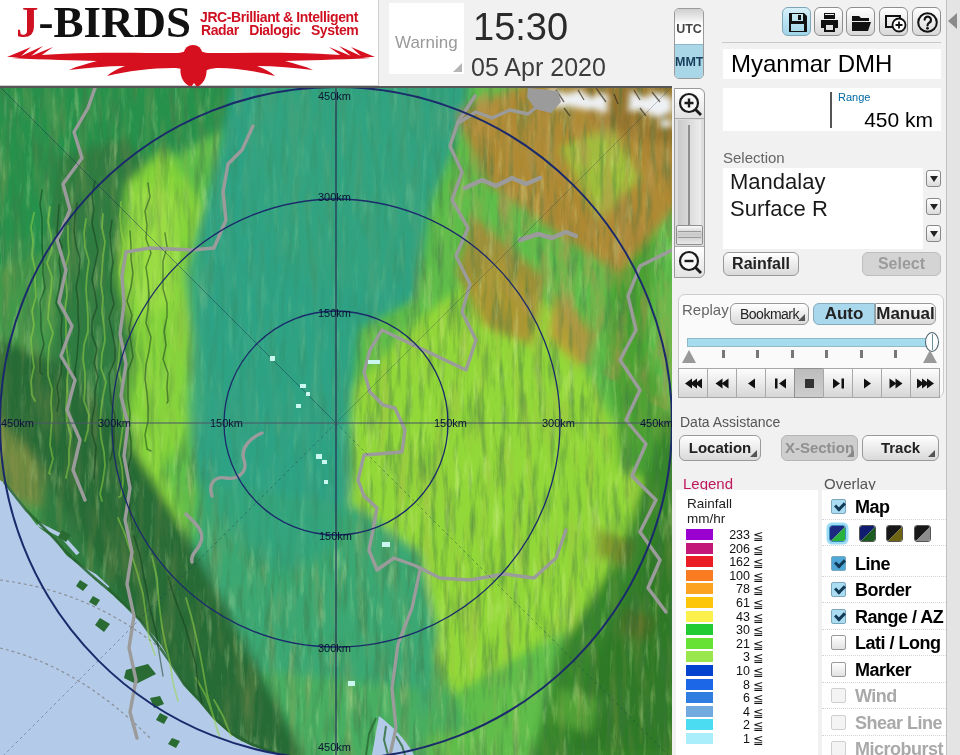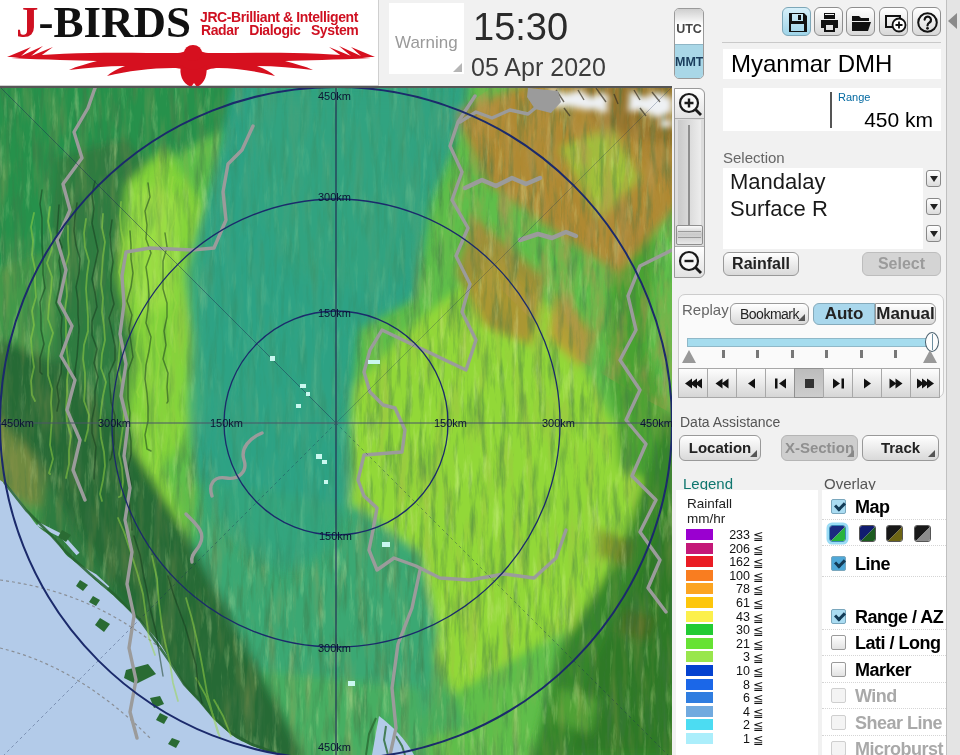--- a/index.html
+++ b/index.html
@@ -76,21 +76,21 @@
 #dalab { position:absolute; left:8px; top:326px; font-size:14px; color:#555; }
 #locbtn { left:7px; top:347px; width:82px; height:26px; font-size:15px; line-height:24px; }
 #xsecbtn { left:109px; top:347px; width:77px; height:26px; font-size:15px; line-height:24px;
   background:#cecece; color:#8f8f8f; border-color:#b5b5b5; }
 #trackbtn { left:190px; top:347px; width:77px; height:26px; font-size:15px; line-height:24px; }
 .corner { position:absolute; right:3px; bottom:3px; width:0; height:0;
   border-left:7px solid transparent; border-bottom:7px solid #555; }
 .corner2 { position:absolute; right:3px; bottom:3px; width:0; height:0;
   border-left:7px solid transparent; border-bottom:7px solid #888; }
 
-#legendlab { position:absolute; left:11px; top:387px; font-size:15px; color:#0f766e; }
+#legendlab { position:absolute; left:11px; top:387px; font-size:15px; color:#be185d; }
 #legendpanel { position:absolute; left:4px; top:402px; width:142px; height:265px; background:#fff; }
 #rainlab { position:absolute; left:15px; top:408px; font-size:13.5px; color:#222; }
 #mmlab { position:absolute; left:15px; top:423px; font-size:13.5px; color:#222; }
 .lbox { position:absolute; left:14px; width:27px; height:11px; }
 .lnum { position:absolute; width:61px; text-align:right; font-size:12.5px; color:#111; }
 .leq { position:absolute; left:81px; font-size:12.5px; color:#111; }
 
 #overlaylab { position:absolute; left:152px; top:387px; font-size:15px; color:#555; }
 #overlaypanel { position:absolute; left:150px; top:402px; width:132px; height:265px; background:#fff; }
 .orow { position:absolute; left:150px; width:132px; height:26px; border-bottom:1px dotted #d5d5d5; background:#fff;}
@@ -583,20 +583,24 @@
           </svg></div>
         <div class="sw" style="left:92px;"><svg width="16" height="16">
             <path d="M0,0 H16 L0,16 Z" fill="#181818"></path>
             <path d="M16,0 V16 H0 Z" fill="#8c8c8c"></path>
           </svg></div>
       </div>
       <div class="orow" style="top: 463px;">
         <div class="cb on" style="background:#4fa8d8;"></div>
         <div class="olab">Line</div>
       </div>
+      <div class="orow" style="top: 489px;">
+        <div class="cb on"></div>
+        <div class="olab">Border</div>
+      </div>
       <div class="orow" style="top: 516px;">
         <div class="cb on"></div>
         <div class="olab">Range / AZ</div>
       </div>
       <div class="orow" style="top: 542px;">
         <div class="cb"></div>
         <div class="olab">Lati / Long</div>
       </div>
       <div class="orow" style="top: 569px;">
         <div class="cb"></div>

